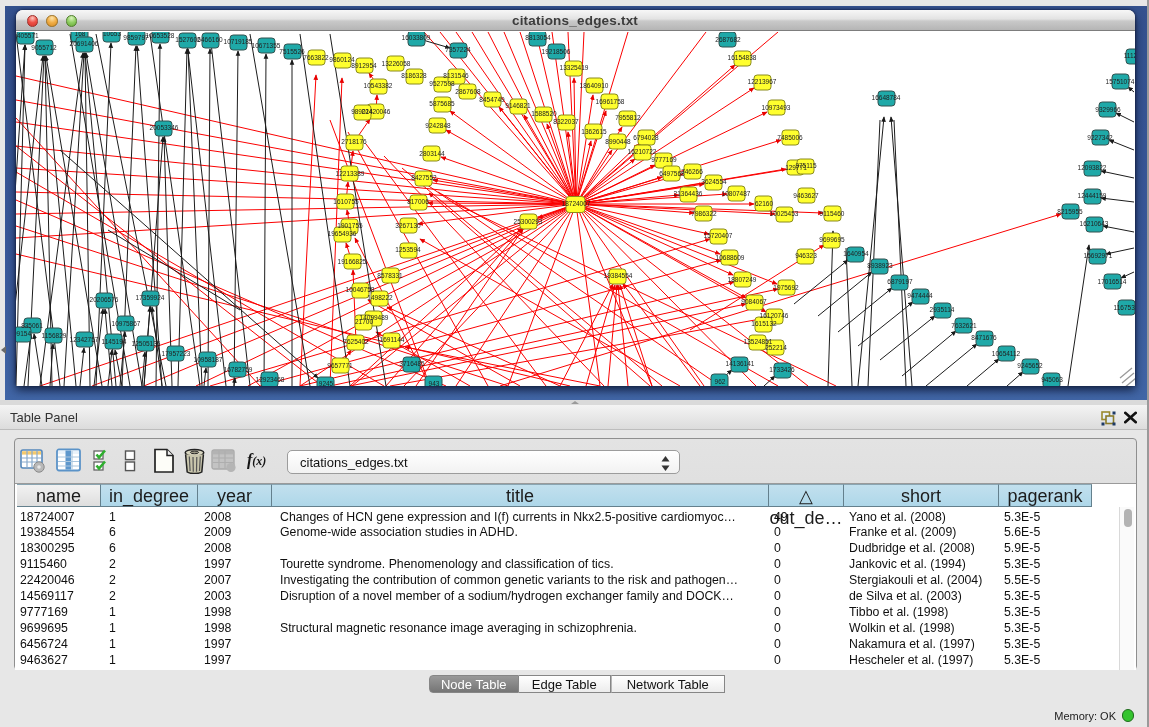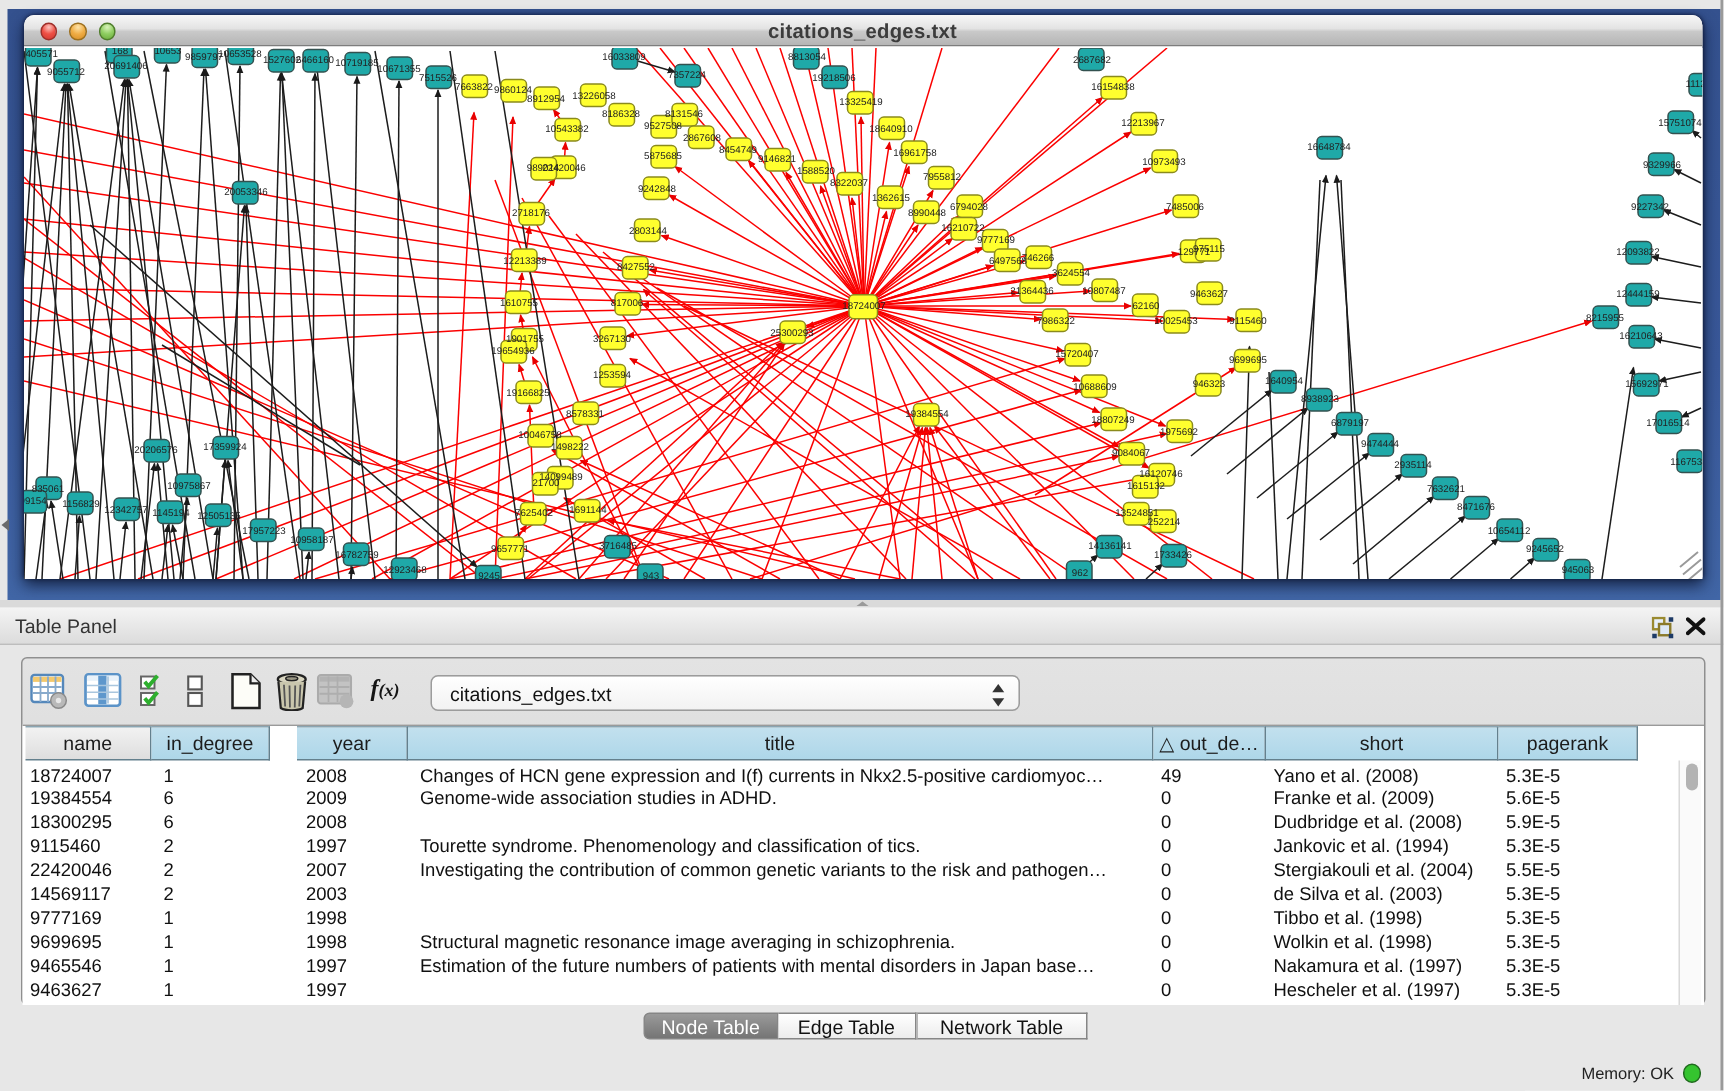--- a/index.html
+++ b/index.html
@@ -29,21 +29,21 @@
 #pbody{left:0;top:430px;width:1149px;height:297px;background:#e7e7e7}
 #container{left:14px;top:8px;width:1123px;height:232px;background:linear-gradient(180deg,#e3e3e3,#d2d2d2);
  border:1px solid #8f8f8f;border-radius:4px}
 #dd{left:272px;top:11px;width:393px;height:24px;background:linear-gradient(180deg,#ffffff,#f2f2f2);
  border:1px solid #9c9c9c;border-radius:5px;font-size:13px;color:#111}
 #dd .x{position:absolute;left:12px;top:4px}
 
 #tbl{left:0px;top:44px;width:1121px;height:187px;background:#fff;overflow:hidden;border-top:1px solid #9a9a9a}
 .hc{position:absolute;top:0;height:23px;background:linear-gradient(180deg,#c2e0ee,#aed7e9);
  border-right:1px solid #64808d;border-bottom:1px solid #64808d;border-top:1px solid #8aa5b2;
- font-size:13px;color:#1c1c1c;text-align:center;line-height:22px}
+ font-size:18px;color:#1c1c1c;text-align:center;line-height:22px}
 .row{position:absolute;left:0;width:1104px;height:15.9px;font-size:12.3px;color:#101010}
 .row span{position:absolute;top:1px;white-space:nowrap;overflow:hidden}
 #vsb{left:1104px;top:23px;width:15px;height:164px;background:#fafafa;border-left:1px solid #d9d9d9}
 #vsb .th{position:absolute;left:3.5px;top:2px;width:8px;height:18px;border-radius:4px;background:#b3b3b3}
 
 .seg{position:absolute;top:674.5px;height:18.5px;font-size:13px;text-align:center;
  border:1px solid #868686;border-left:none;background:linear-gradient(180deg,#ffffff,#ececec);
  color:#111;line-height:17px}
 
 #status{left:0;top:700px;width:1149px;height:27px}
@@ -622,21 +622,21 @@
     </div>
     <div class="abs" id="dd">
         <span class="x">citations_edges.txt</span>
       <svg class="abs" style="right:8px;top:3.5px" width="11" height="17" viewBox="0 0 11 17">
         <path d="M5.5 1 L9.5 6.5 H1.5 z" fill="#333"></path>
           <path d="M5.5 16 L1.5 10.5 H9.5 z" fill="#333"></path>
       </svg>
     </div>
     <div class="abs" id="tbl">
       <div class="hc" style="left:2px;width:84px;background:linear-gradient(180deg,#f2f2f2,#dedede)">name</div>
-      <div class="hc" style="left:86px;width:79px">in_degree</div>
+      <div class="hc" style="left:86px;width:97px">in_degree</div>
       <div class="hc" style="left:183px;width:74px">year</div>
       <div class="hc" style="left:257px;width:497px">title</div>
       <div class="hc" style="left:754px;width:75px">△ out_de…</div>
       <div class="hc" style="left:829px;width:155px">short</div>
       <div class="hc" style="left:984px;width:93px">pagerank</div>
       <div class="abs" id="vsb">
           <div class="th"></div>
         </div>
       <div id="rows" style="position:absolute;left:-15px;top:-483px;width:1135px;height:700px">
 <div class="row" style="top:507.5px">
@@ -680,20 +680,21 @@
             <span style="left:204px">2007</span>
 <span style="left:280px;width:486px">Investigating the contribution of common genetic variants to the risk and pathogen…</span>
             <span style="left:774px">0</span>
 <span style="left:849px">Stergiakouli et al. (2004)</span>
             <span style="left:1004px">5.5E-5</span>
           </div>
 <div class="row" style="top:587.1px">
 <span style="left:20px">14569117</span>
             <span style="left:109px">2</span>
             <span style="left:204px">2003</span>
+<span style="left:280px;width:486px">Disruption of a novel member of a sodium/hydrogen exchanger family and DOCK…</span>
             <span style="left:774px">0</span>
 <span style="left:849px">de Silva et al. (2003)</span>
             <span style="left:1004px">5.3E-5</span>
           </div>
 <div class="row" style="top:603.1px">
 <span style="left:20px">9777169</span>
             <span style="left:109px">1</span>
             <span style="left:204px">1998</span>
             <span style="left:774px">0</span>
 <span style="left:849px">Tibbo et al. (1998)</span>
@@ -702,24 +703,23 @@
 <div class="row" style="top:619.0px">
 <span style="left:20px">9699695</span>
             <span style="left:109px">1</span>
             <span style="left:204px">1998</span>
 <span style="left:280px;width:486px">Structural magnetic resonance image averaging in schizophrenia.</span>
             <span style="left:774px">0</span>
 <span style="left:849px">Wolkin et al. (1998)</span>
             <span style="left:1004px">5.3E-5</span>
           </div>
 <div class="row" style="top:634.9px">
-<span style="left:20px">9465546</span>
+<span style="left:20px">6456724</span>
             <span style="left:109px">1</span>
             <span style="left:204px">1997</span>
-<span style="left:280px;width:486px">Estimation of the future numbers of patients with mental disorders in Japan base…</span>
             <span style="left:774px">0</span>
 <span style="left:849px">Nakamura et al. (1997)</span>
             <span style="left:1004px">5.3E-5</span>
           </div>
 <div class="row" style="top:650.9px">
 <span style="left:20px">9463627</span>
             <span style="left:109px">1</span>
             <span style="left:204px">1997</span>
             <span style="left:774px">0</span>
 <span style="left:849px">Hescheler et al. (1997)</span>

